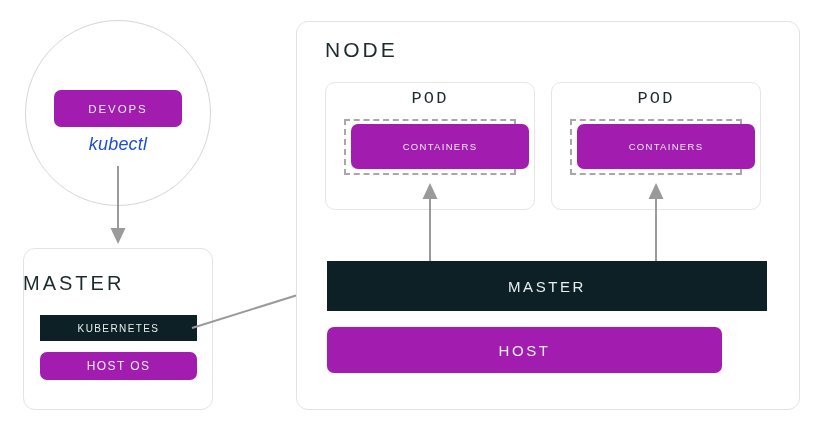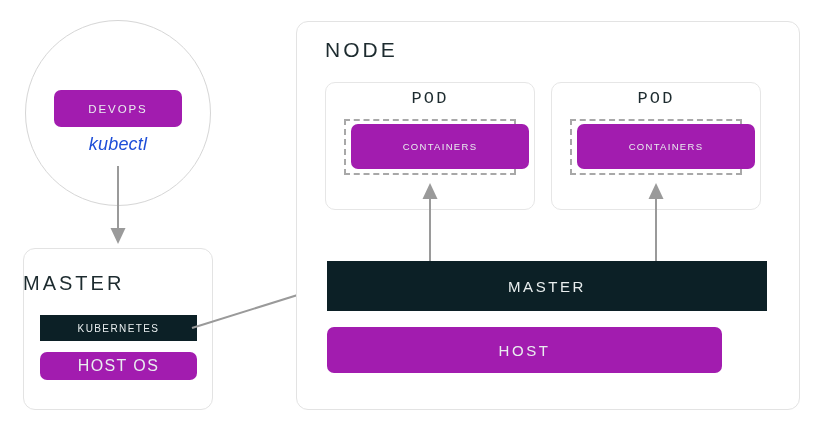--- a/index.html
+++ b/index.html
@@ -95,21 +95,21 @@
     width: 157px;
     height: 26px;
     font-size: 10px;
     letter-spacing: 1.4px;
   }
   #master-hostos {
     left: 40px;
     top: 352px;
     width: 157px;
     height: 28px;
-    font-size: 16px;
+    font-size: 12px;
     letter-spacing: 1.4px;
   }
 
   
   #arrow-master-docker {
     left: 192px;
     top: 278px;
     width: 140px;
     height: 56px;
   }

